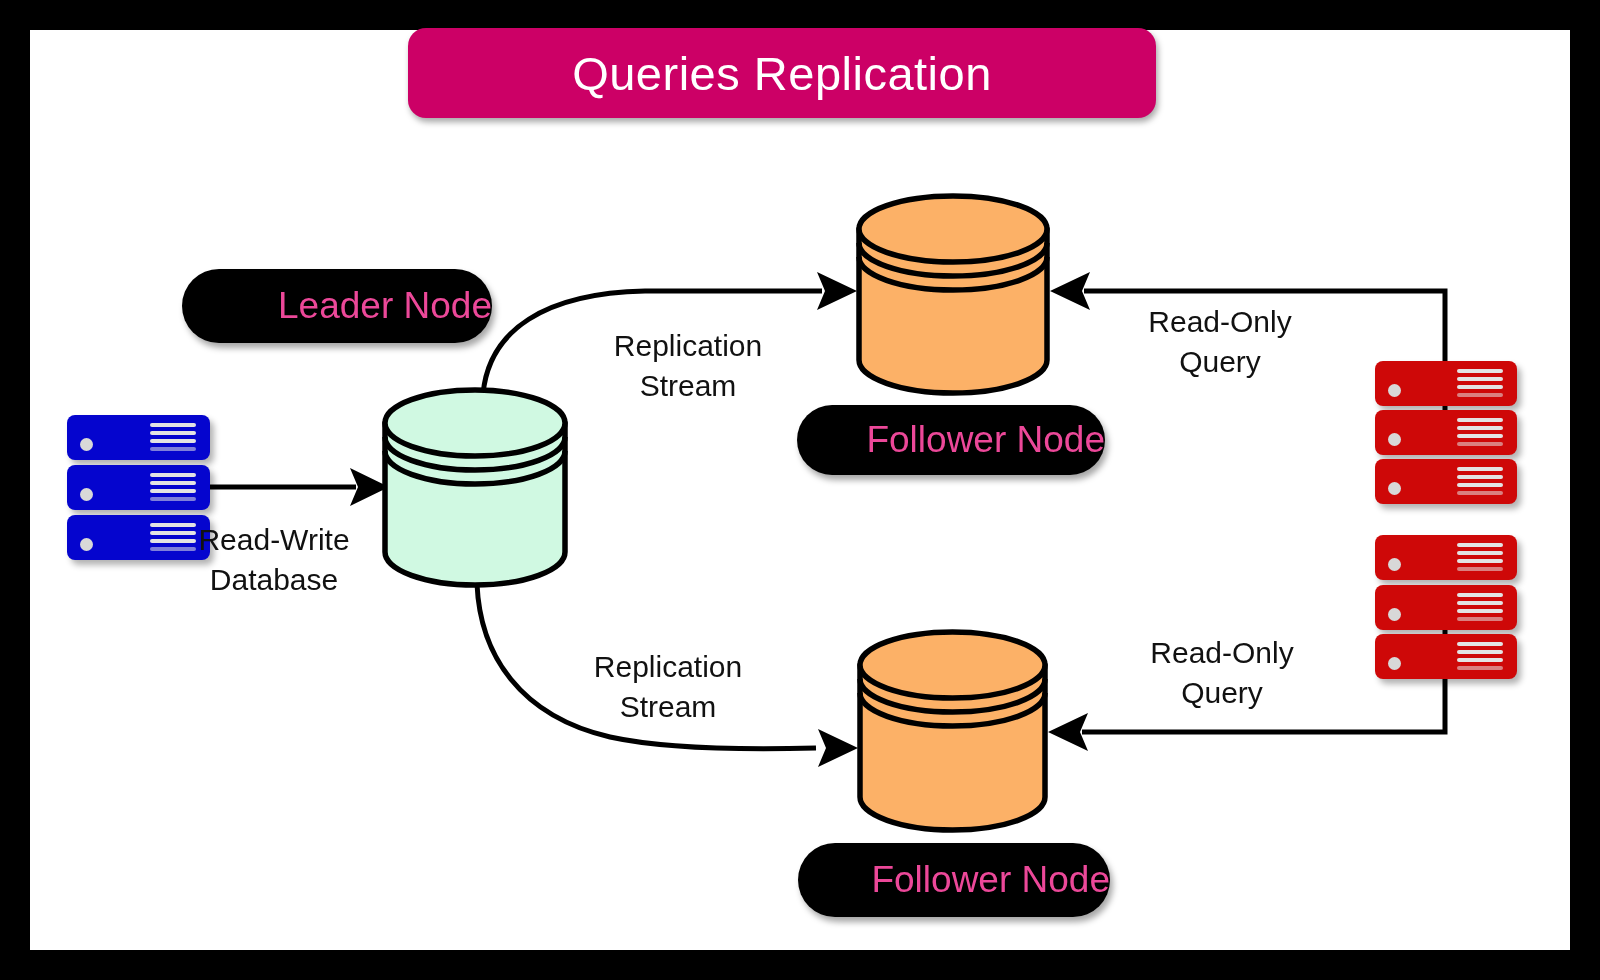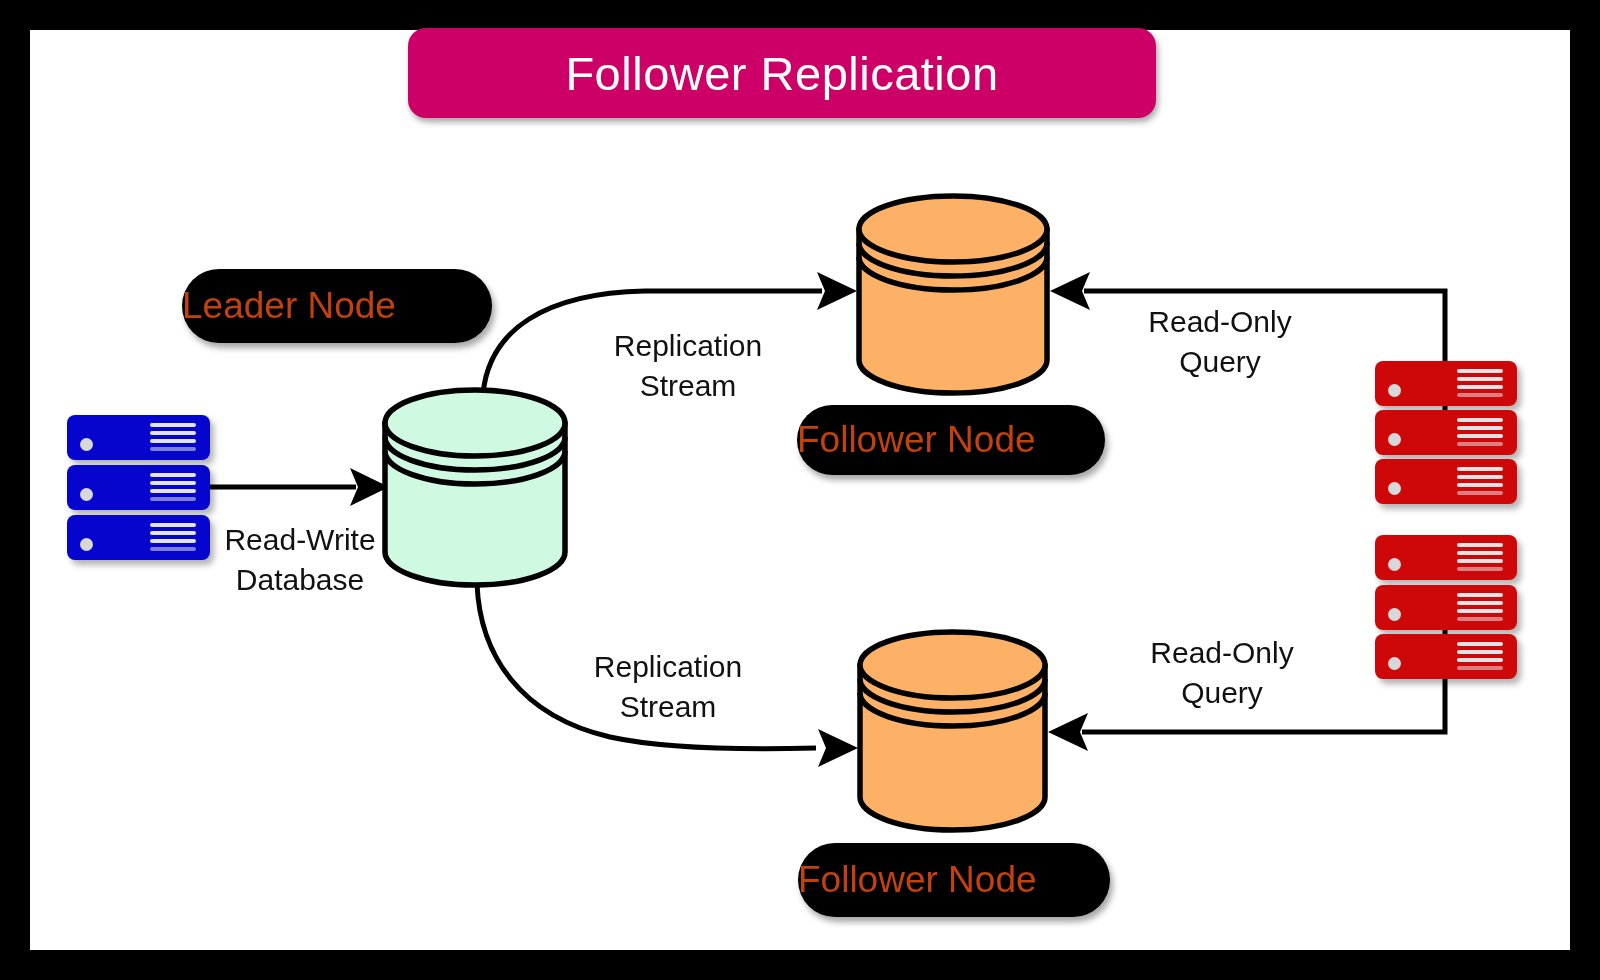--- a/index.html
+++ b/index.html
@@ -14,33 +14,33 @@
   .layer { position:absolute; left:0; top:0; width:1600px; height:980px; }
 
   .title-pill {
     position:absolute; left:408px; top:28px; width:748px; height:90px;
     background:#CC0066; border-radius:18px; color:#fff;
     display:flex; align-items:center; justify-content:center;
     font-size:47px; letter-spacing:0.5px;
     box-shadow:2px 4px 6px rgba(0,0,0,0.35);
   }
   .pill {
-    position:absolute; background:#000; color:#c2410c; border-radius:40px;
-    display:flex; align-items:center; justify-content:flex-start;
+    position:absolute; background:#000; color:#ec4899; border-radius:40px;
+    display:flex; align-items:center; justify-content:flex-end;
     font-size:37px; box-shadow:3px 5px 6px rgba(0,0,0,0.35);
   }
   .pill.leader   { left:182px; top:269px; width:310px; height:74px; }
   .pill.f-top    { left:797px; top:405px; width:308px; height:70px; }
   .pill.f-bottom { left:798px; top:843px; width:312px; height:74px; }
 
   .edge-label {
     position:absolute; width:220px; text-align:center;
     font-size:30px; line-height:40px; color:#111;
   }
-  .lbl-rw  { left:190px;  top:520px; }
+  .lbl-rw  { left:164px;  top:520px; }
   .lbl-rt  { left:578px;  top:326px; }
   .lbl-rb  { left:558px;  top:647px; }
   .lbl-qt  { left:1110px; top:302px; }
   .lbl-qb  { left:1112px; top:633px; }
 
   .server {
     position:absolute; border-radius:8px;
     box-shadow:4px 5px 6px rgba(0,0,0,0.30);
   }
   .server.blue { background:#0505CE; width:143px; height:45px; left:67px; }
@@ -201,21 +201,21 @@
       <span class="vents">
           <span class="vent"></span>
           <span class="vent"></span>
           <span class="vent"></span>
           <span class="vent"></span>
         </span>
     </div>
   </div>
 
   <div class="title-pill">
-    <span>Follower Replication</span>
+    <span>Queries Replication</span>
   </div>
 
   <div class="pill leader">
     <span>Leader Node</span>
   </div>
   <div class="pill f-top">
     <span>Follower Node</span>
   </div>
   <div class="pill f-bottom">
     <span>Follower Node</span>

